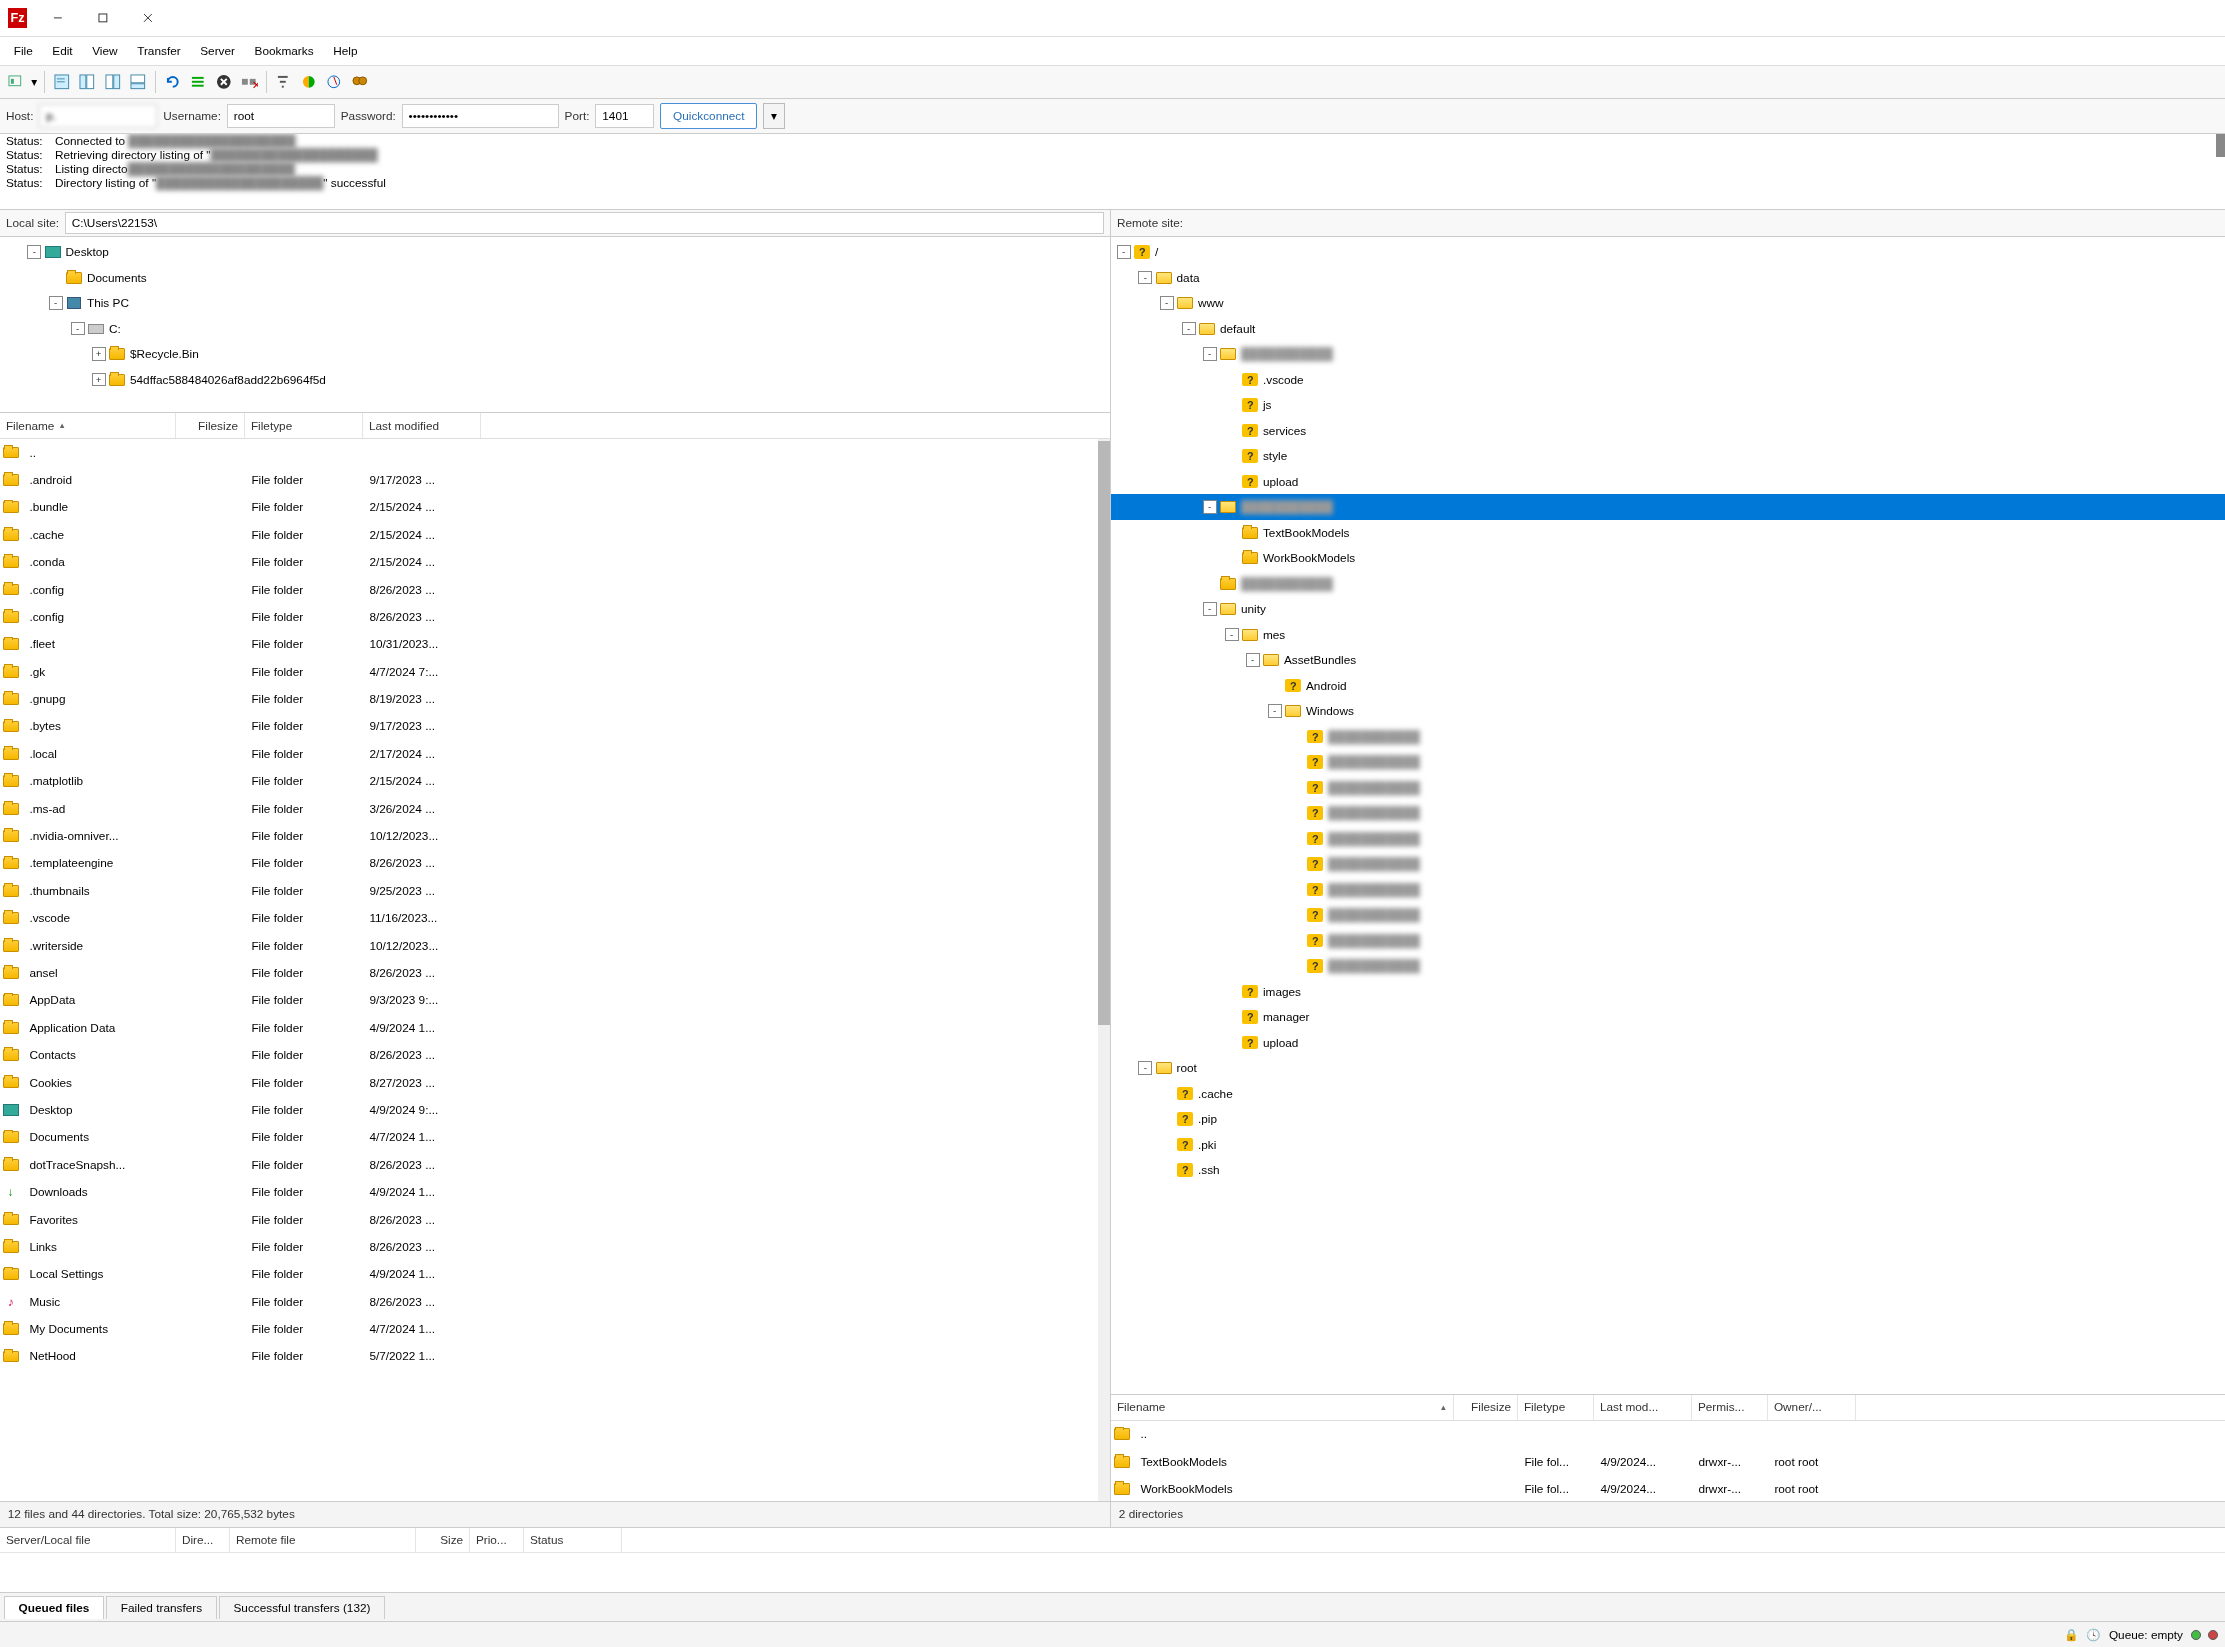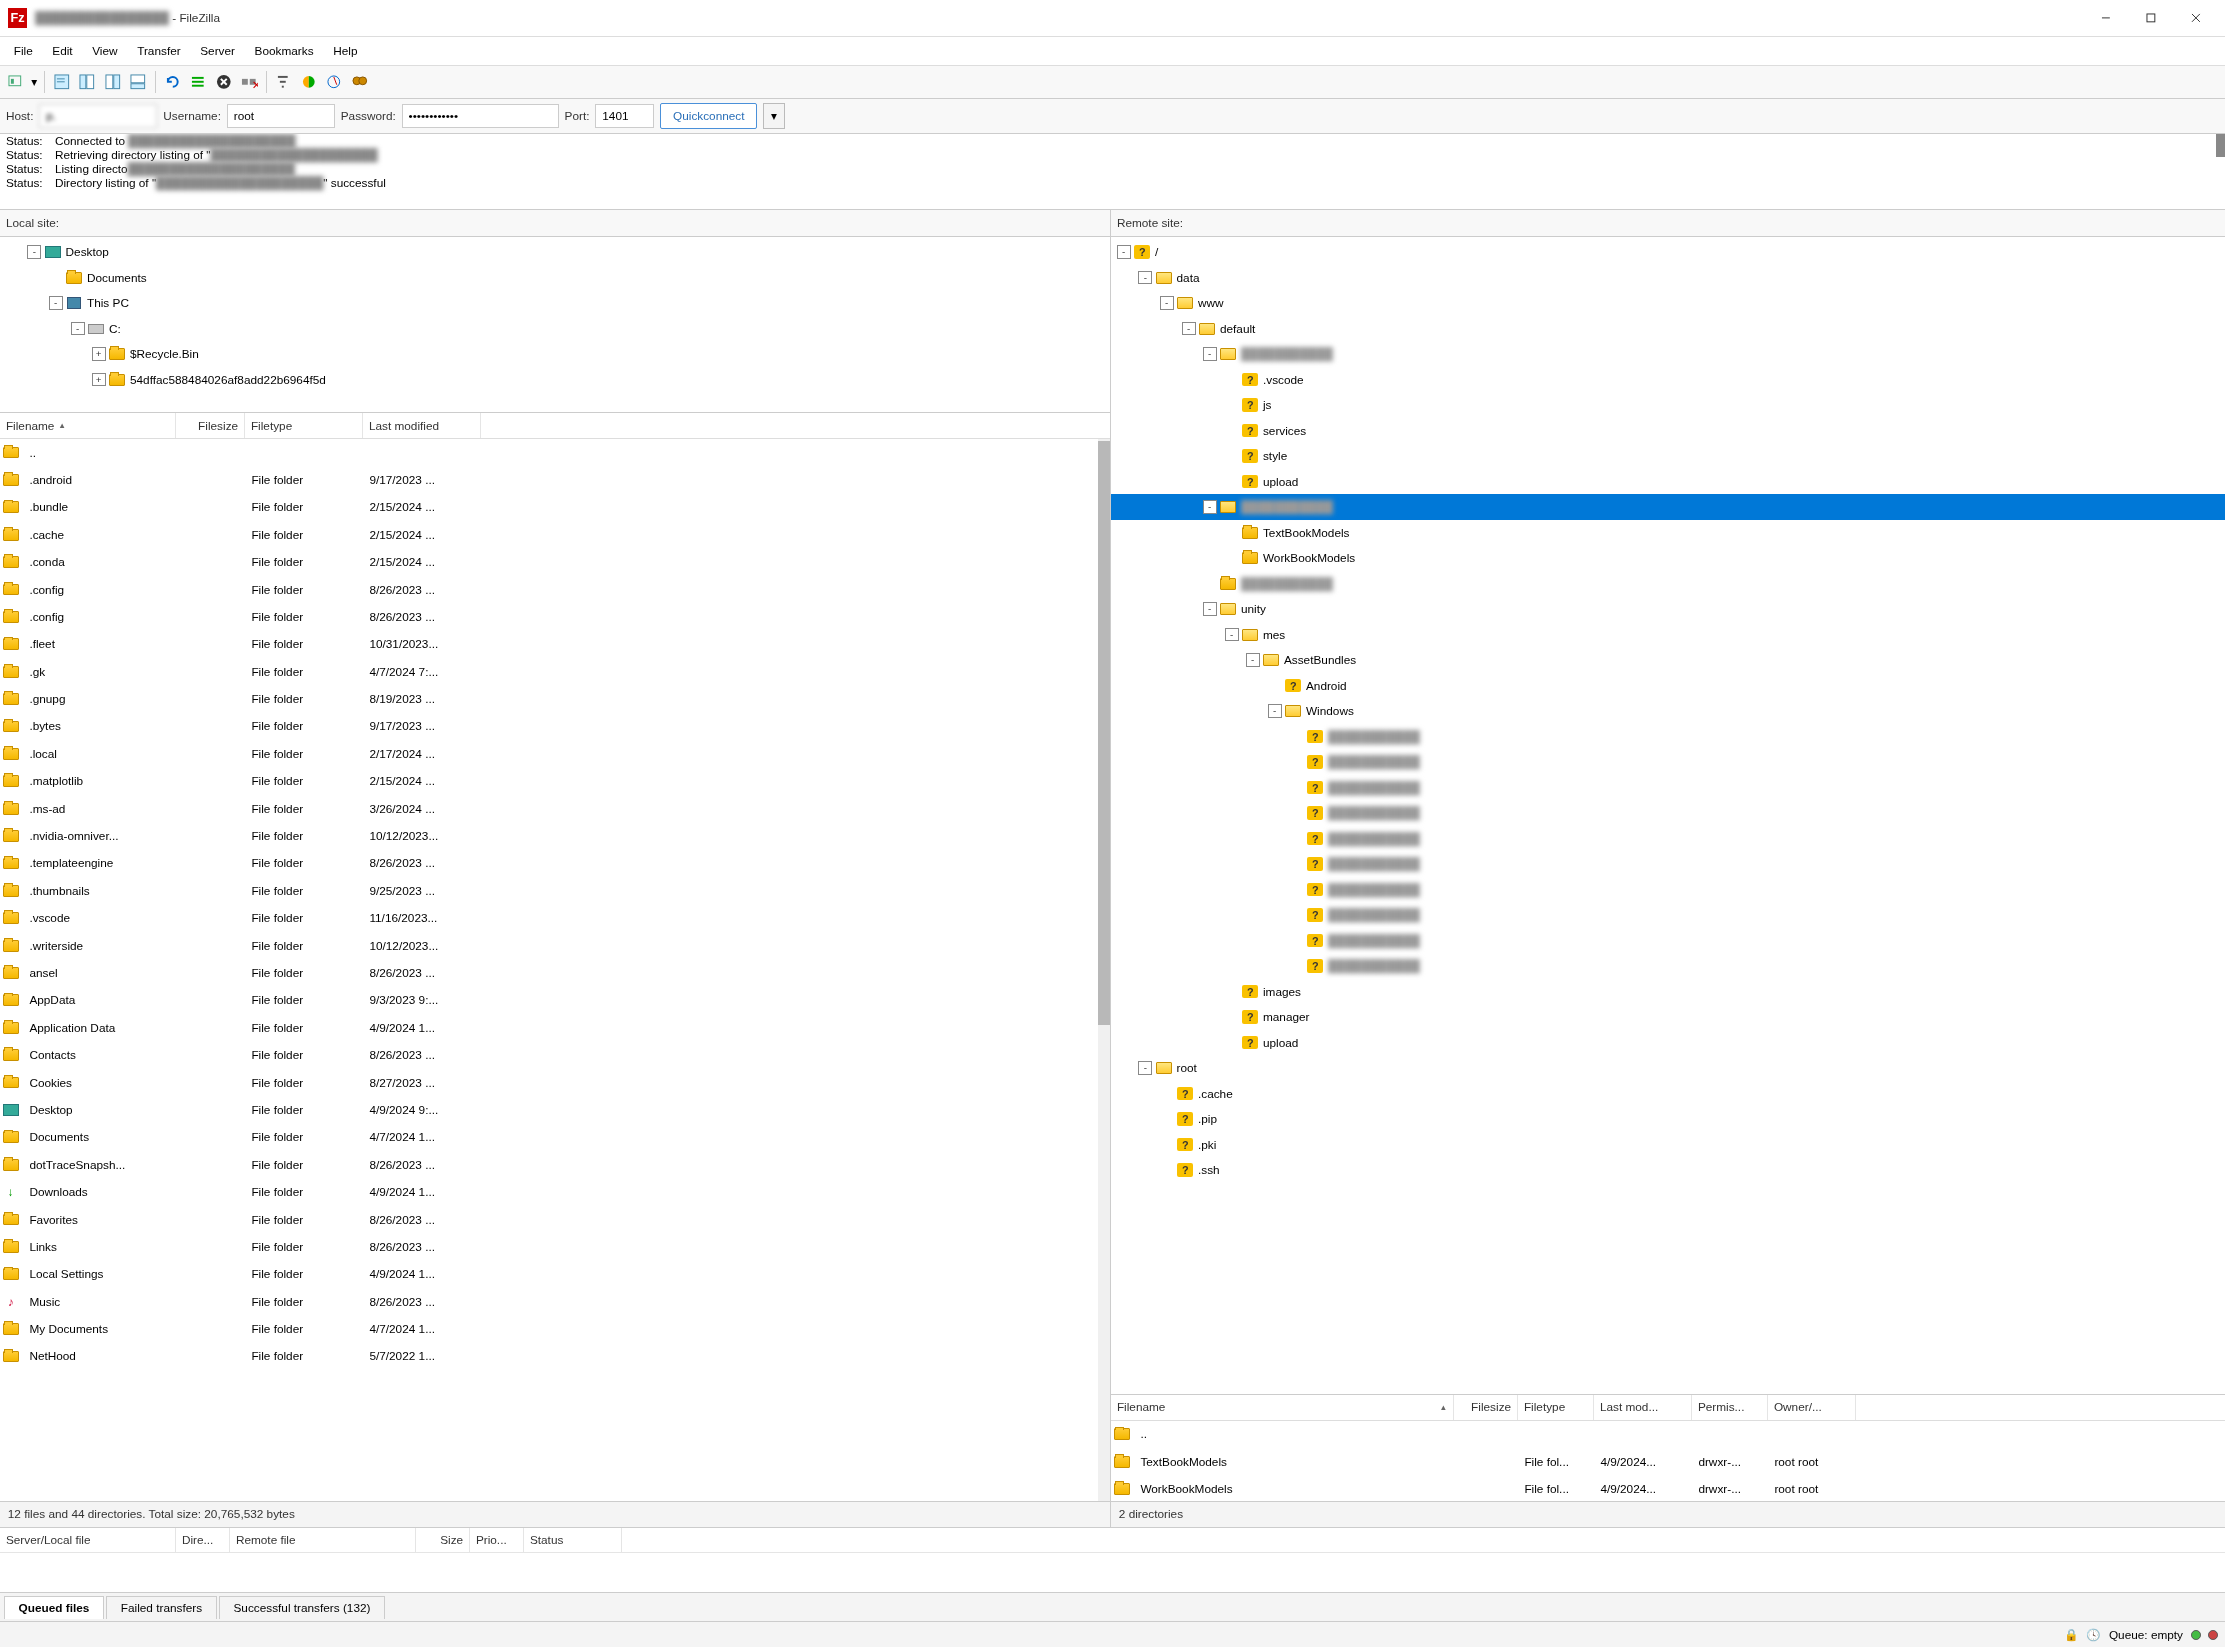--- a/index.html
+++ b/index.html
@@ -80,23 +80,20 @@
 .blur-txt { filter: blur(2.9px); color: #999; }
 .remote-tree { flex: 1; background: #fff; overflow: auto; padding: 2px 0; min-height: 0; border-bottom: 1px solid #ccc; }
 .remote-list { height: 106px; background: #fff; display: flex; flex-direction: column; }
 svg { display: block; }
 </style>
 </head>
 <body>
 
 <div class="titlebar">
   <div class="app-icon">Fz</div>
-  <div class="title">
-    <span class="blur">████████████████</span><span> - FileZilla</span>
-  </div>
   <div class="win-controls">
     <div class="win-btn">
         <svg width="11.8" height="11.8" viewBox="0 0 12 12">
           <line x1="2" y1="6" x2="10" y2="6" stroke="#333" stroke-width="1"></line>
         </svg>
       </div>
     <div class="win-btn">
         <svg width="11.8" height="11.8" viewBox="0 0 12 12">
           <rect x="2" y="2" width="8" height="8" fill="none" stroke="#333" stroke-width="1"></rect>
         </svg>
@@ -243,20 +240,21 @@
       </div>
     </div>
   <div class="scroll-ind"></div>
 </div>
 
 <div class="main">
 
   <div class="pane left">
     <div class="site-bar">
       <span class="site-label">Local site:</span>
+      <input class="site-input" value="C:\Users\22153\" style="">
     </div>
     <div class="tree" id="local-tree">
         <div class="tree-row">
           <span class="tree-indent" style="width:21.6px"></span>
           <span class="expander">-</span>
           <span class="tree-icon">
             <span class="desktop-ic"></span>
           </span>
           <span>Desktop</span>
         </div>

